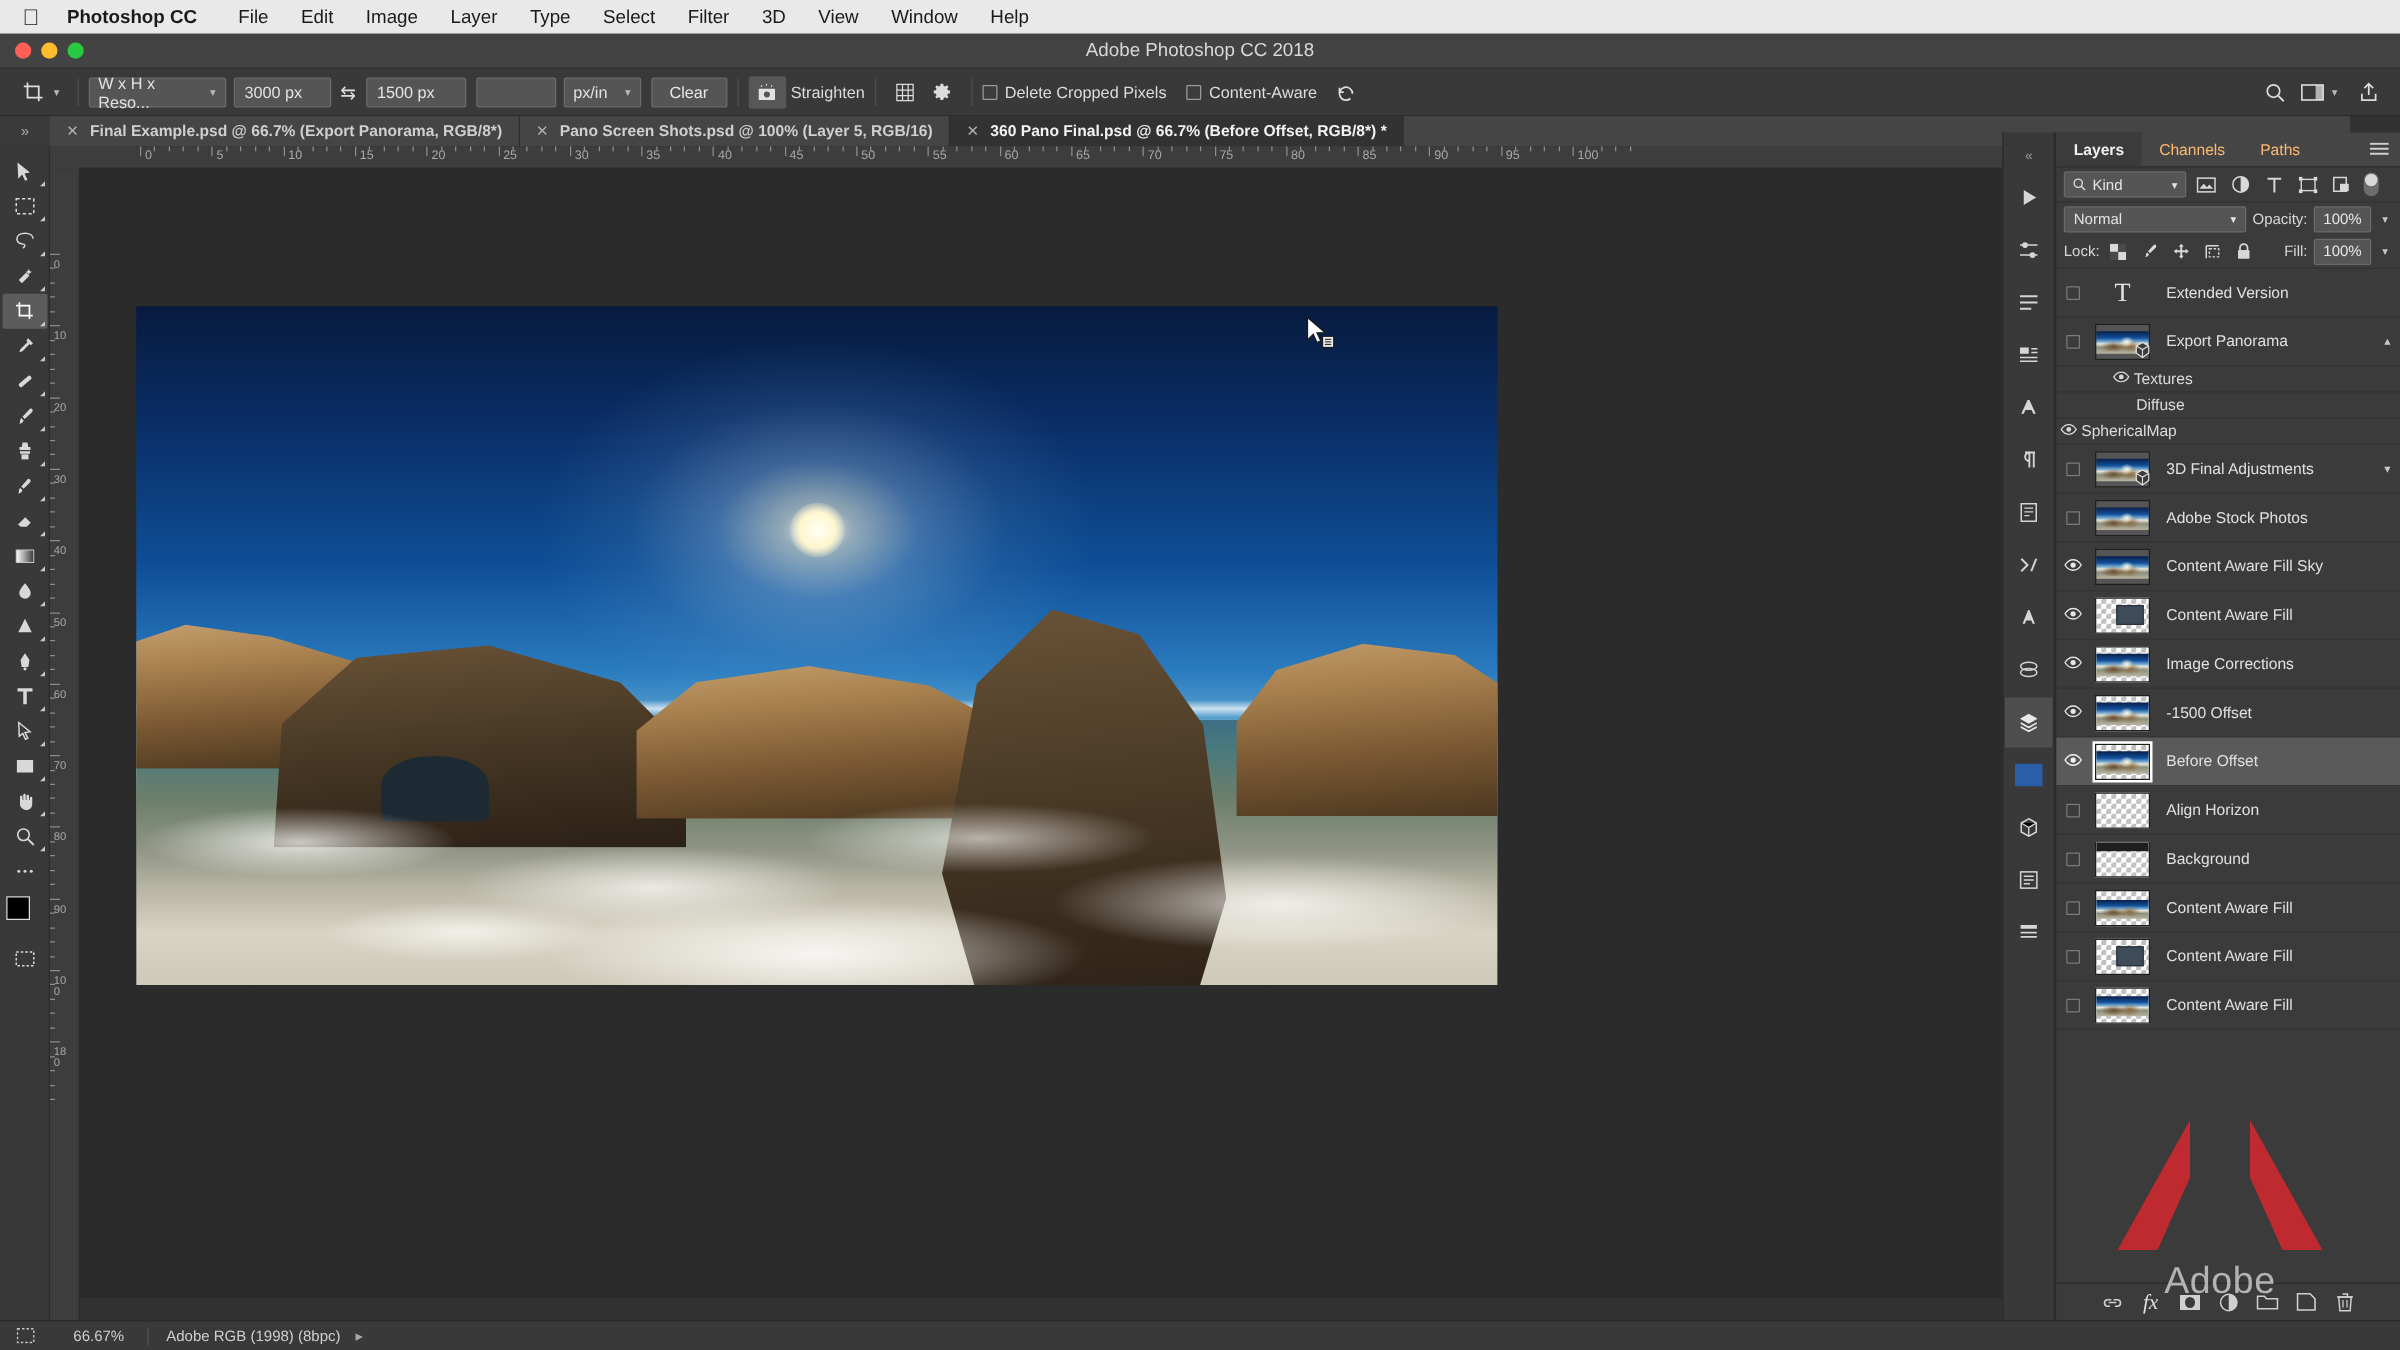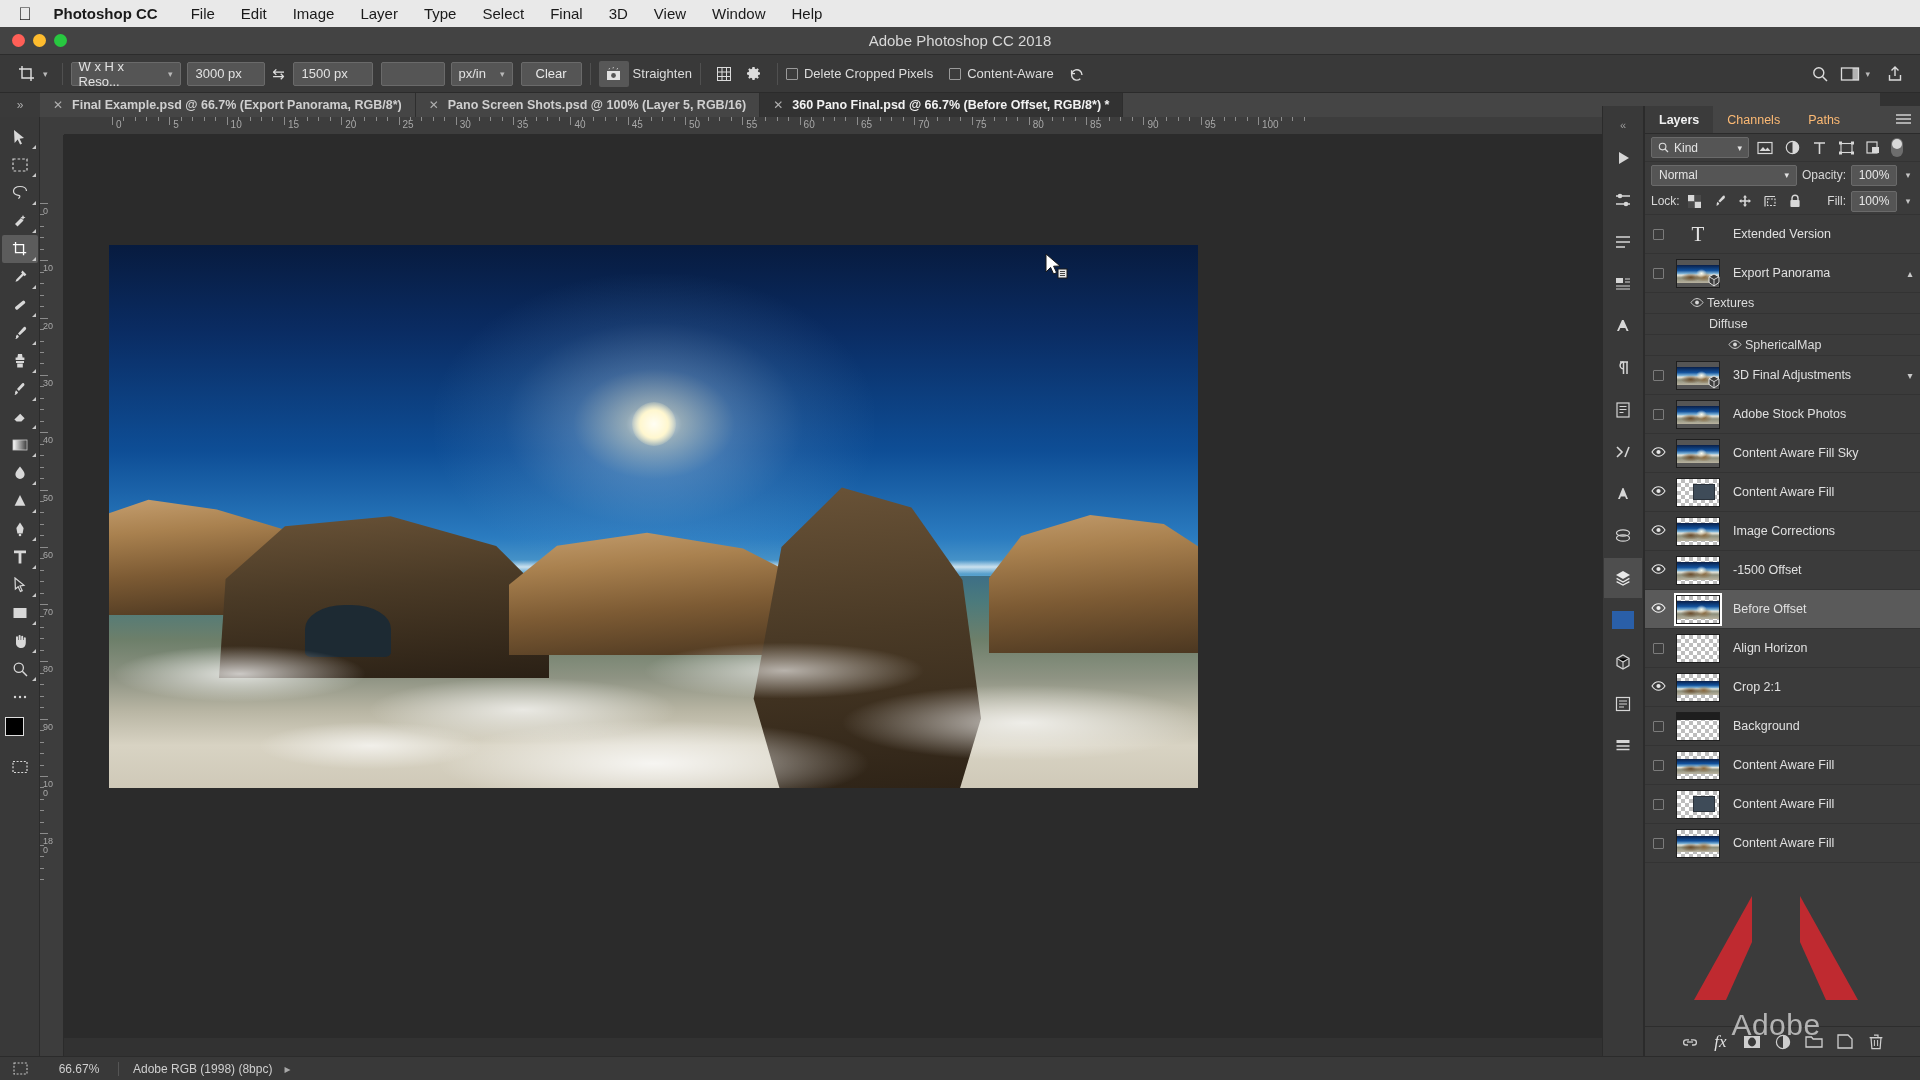--- a/index.html
+++ b/index.html
@@ -299,21 +299,21 @@
 
   <div class="macbar">
     <span class="apple-logo"></span>
     <span class="mi app-name">Photoshop CC</span>
     <span class="mi">File</span>
     <span class="mi">Edit</span>
     <span class="mi">Image</span>
     <span class="mi">Layer</span>
     <span class="mi">Type</span>
     <span class="mi">Select</span>
-    <span class="mi">Final</span>
+    <span class="mi">Filter</span>
     <span class="mi">3D</span>
     <span class="mi">View</span>
     <span class="mi">Window</span>
     <span class="mi">Help</span>
   </div>
 
   <div class="titlebar">
     <div class="traffic">
       <div class="tl r"></div>
       <div class="tl y"></div>
@@ -1054,21 +1054,21 @@
           <svg width="14" height="9" viewBox="0 0 14 9">
               <path d="M7 .6C3.4.6 1 4.5 1 4.5s2.4 3.9 6 3.9 6-3.9 6-3.9S10.6.6 7 .6z" fill="none" stroke="#d8d8d8" stroke-width="1"></path>
               <circle cx="7" cy="4.5" r="1.9" fill="#d8d8d8"></circle>
             </svg>
         </span>
         <span>Textures</span>
       </div>
       <div class="sublayer" style="padding-left:64px">
         <span>Diffuse</span>
       </div>
-      <div class="sublayer" style="padding-left:80px">
+      <div class="sublayer" style="">
         <span class="sub-eye">
           <svg width="14" height="9" viewBox="0 0 14 9">
               <path d="M7 .6C3.4.6 1 4.5 1 4.5s2.4 3.9 6 3.9 6-3.9 6-3.9S10.6.6 7 .6z" fill="none" stroke="#d8d8d8" stroke-width="1"></path>
               <circle cx="7" cy="4.5" r="1.9" fill="#d8d8d8"></circle>
             </svg>
         </span>
         <span>SphericalMap</span>
       </div>
 
       <div class="layer">
@@ -1194,36 +1194,20 @@
       <div class="layer">
         <div class="eyecol">
             <span class="eye-empty"></span>
           </div>
         <div class="thumbcol">
           <div class="thumb checker"></div>
         </div>
         <div class="layername">Align Horizon</div>
       </div>
 
-      <div class="layer">
-        <div class="eyecol">
-          <span class="eye">
-            <svg width="15" height="10" viewBox="0 0 15 10">
-                <path d="M7.5.8C3.6.8 1 5 1 5s2.6 4.2 6.5 4.2S14 5 14 5 11.4.8 7.5.8z" fill="none" stroke="#e6e6e6" stroke-width="1.1"></path>
-                <circle cx="7.5" cy="5" r="2.1" fill="#e6e6e6"></circle>
-              </svg>
-          </span>
-        </div>
-        <div class="thumbcol">
-          <div class="thumb checker">
-              <div class="mini-pano" style="top:28%;bottom:20%"></div>
-            </div>
-        </div>
-        <div class="layername">Crop 2:1</div>
-      </div>
 
       <div class="layer">
         <div class="eyecol">
             <span class="eye-empty"></span>
           </div>
         <div class="thumbcol">
           <div class="thumb checker">
               <div style="position:absolute;left:0;right:0;top:0;height:28%;background:#1e1e1e"></div>
             </div>
         </div>

